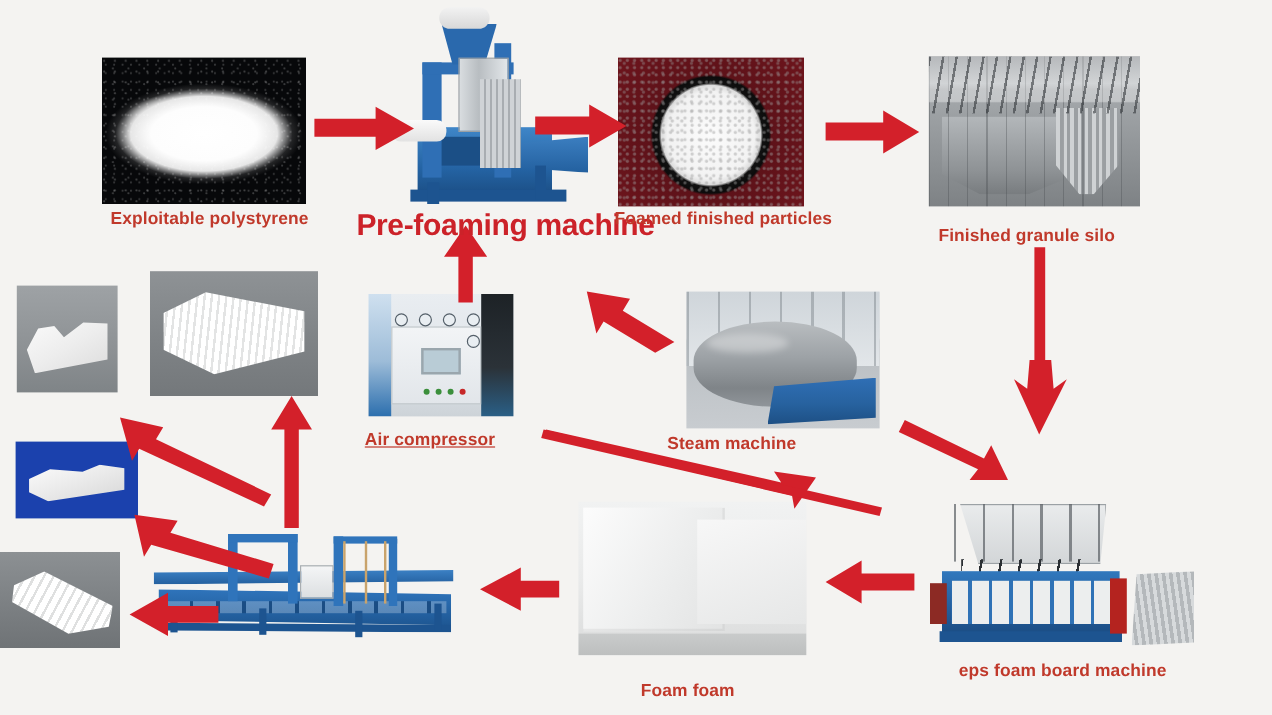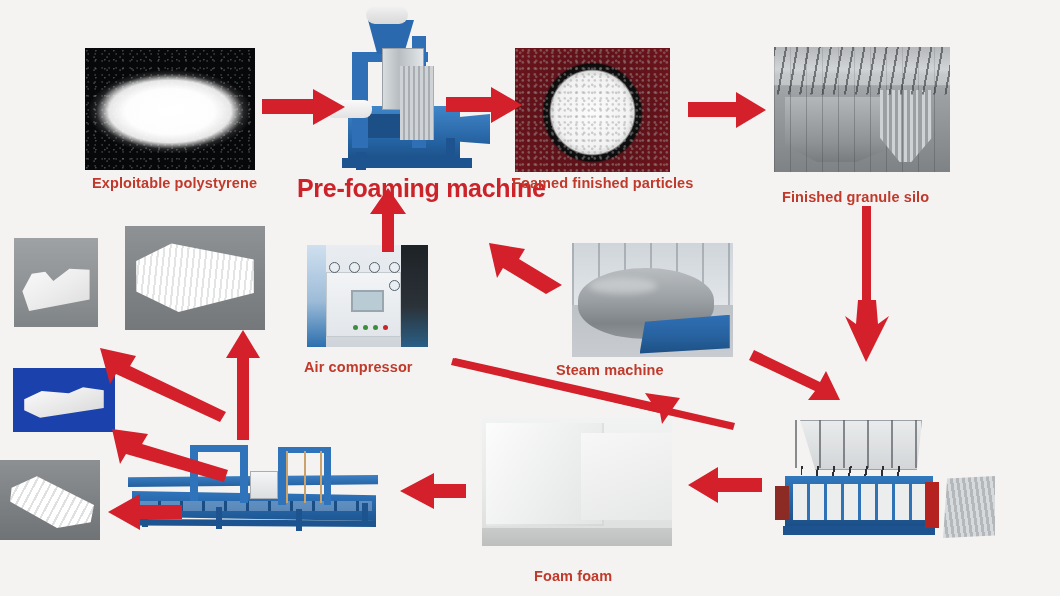--- a/index.html
+++ b/index.html
@@ -315,17 +315,18 @@
       <path d="M237,440 L237,358 L226,358 L243,330 L260,358 L249,358 L249,440 Z"></path>
 
       <path d="M226,412 L130,366 L136,356 L100,348 L110,384 L116,374 L220,422 Z"></path>
     </g>
   </svg>
 
   <div class="cap" style="left:92px;top:175px;">Exploitable polystyrene</div>
   <div class="cap big" style="left:297px;top:174px;">Pre-foaming machine</div>
   <div class="cap" style="left:512px;top:175px;">Foamed finished particles</div>
   <div class="cap" style="left:782px;top:177px;margin-top:12px;">Finished granule silo</div>
-  <div class="cap" style="left:304px;top:359px;">Air compressor</div>
+  <div class="cap" style="left:304px;top:359px;text-decoration:underline;">Air compressor</div>
   <div class="cap" style="left:556px;top:362px;">Steam machine</div>
+  <div class="cap" style="left:799px;top:551px;">eps foam board machine</div>
   <div class="cap" style="left:534px;top:568px;">Foam foam</div>
 
 </div>
 
 </body></html>

